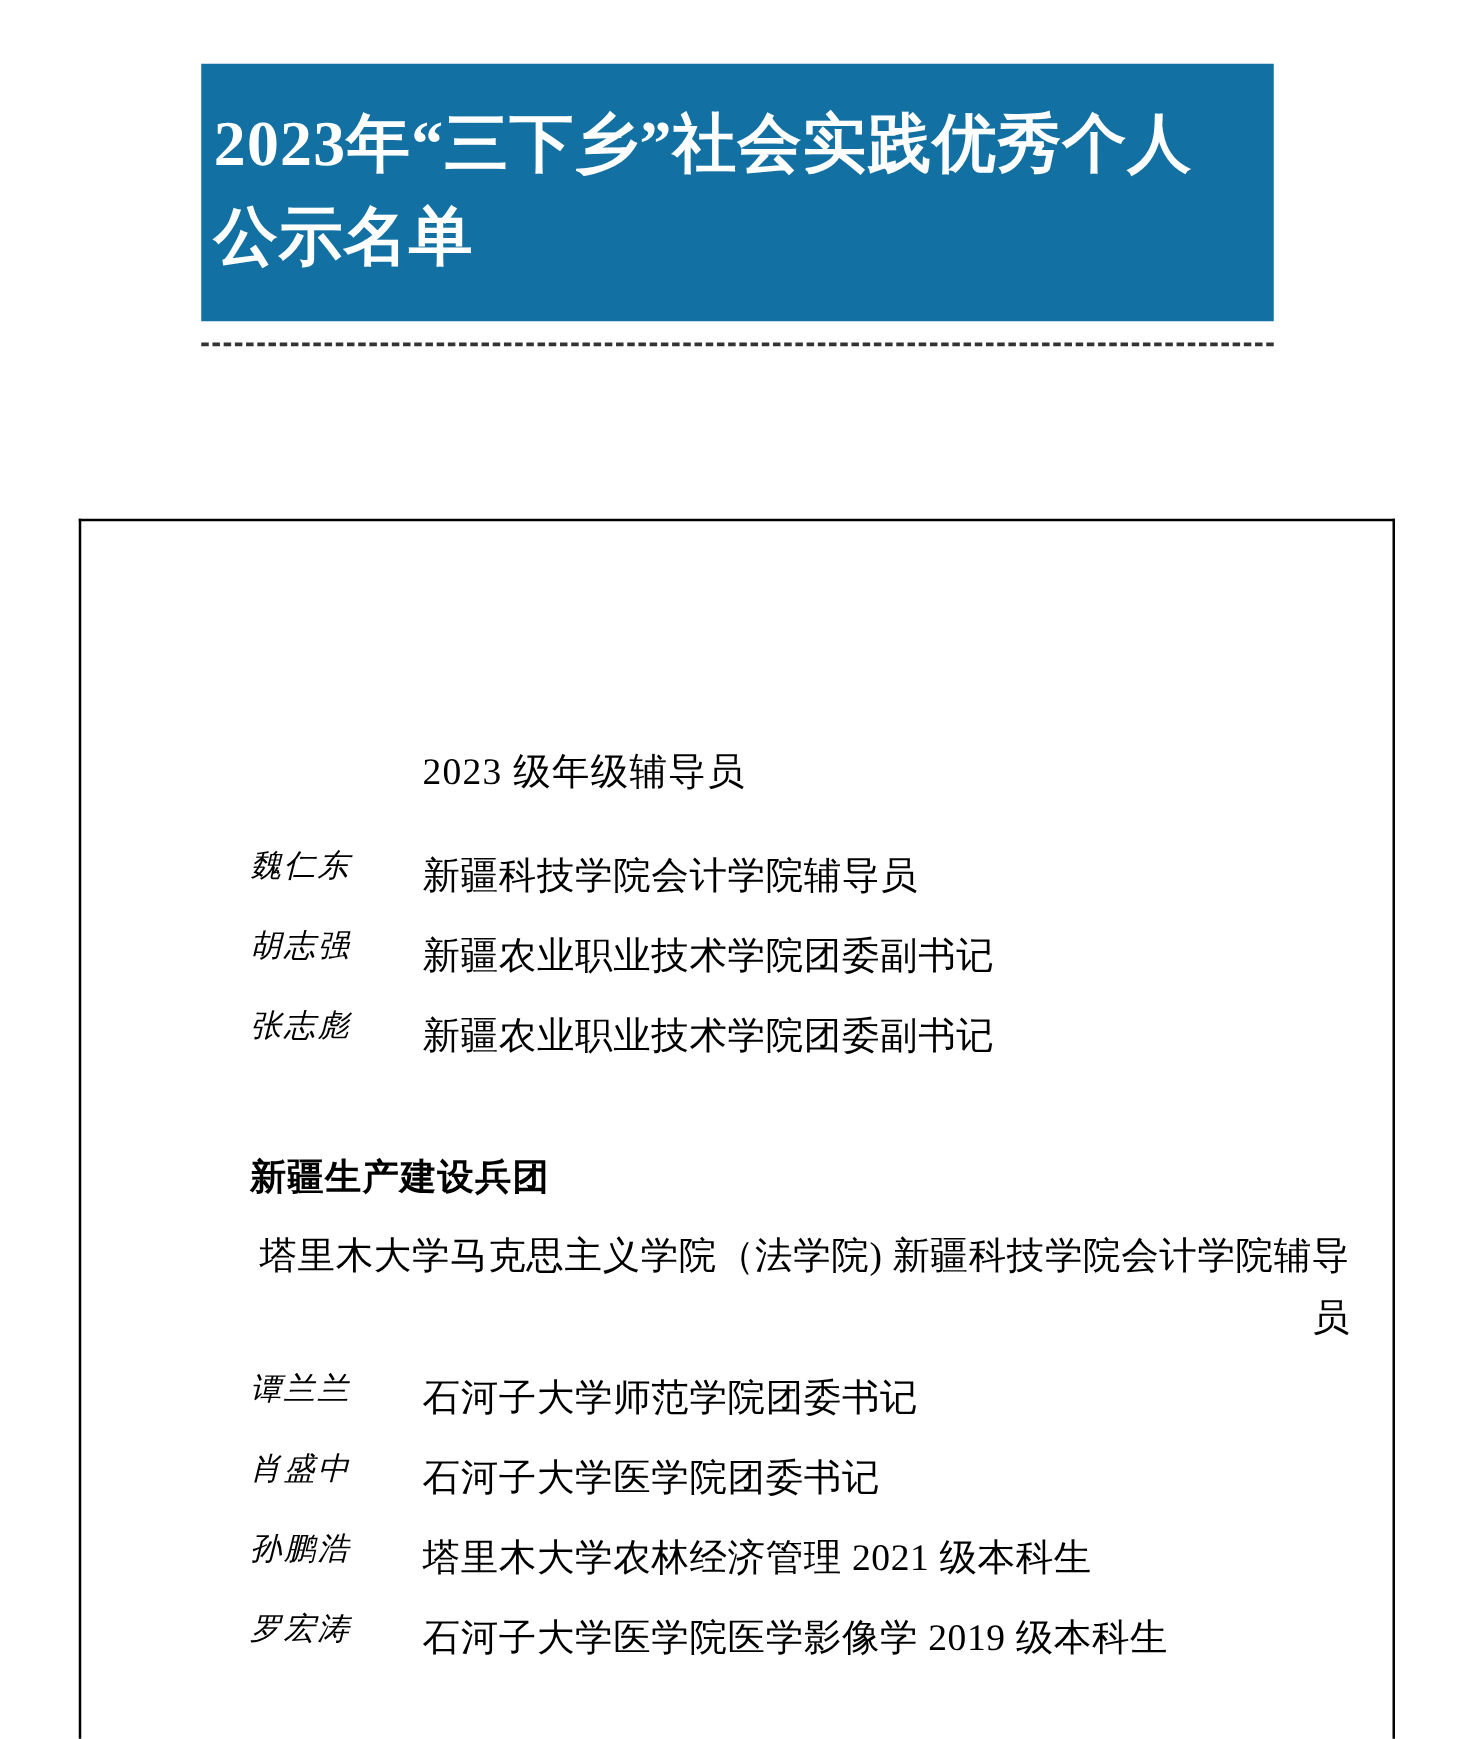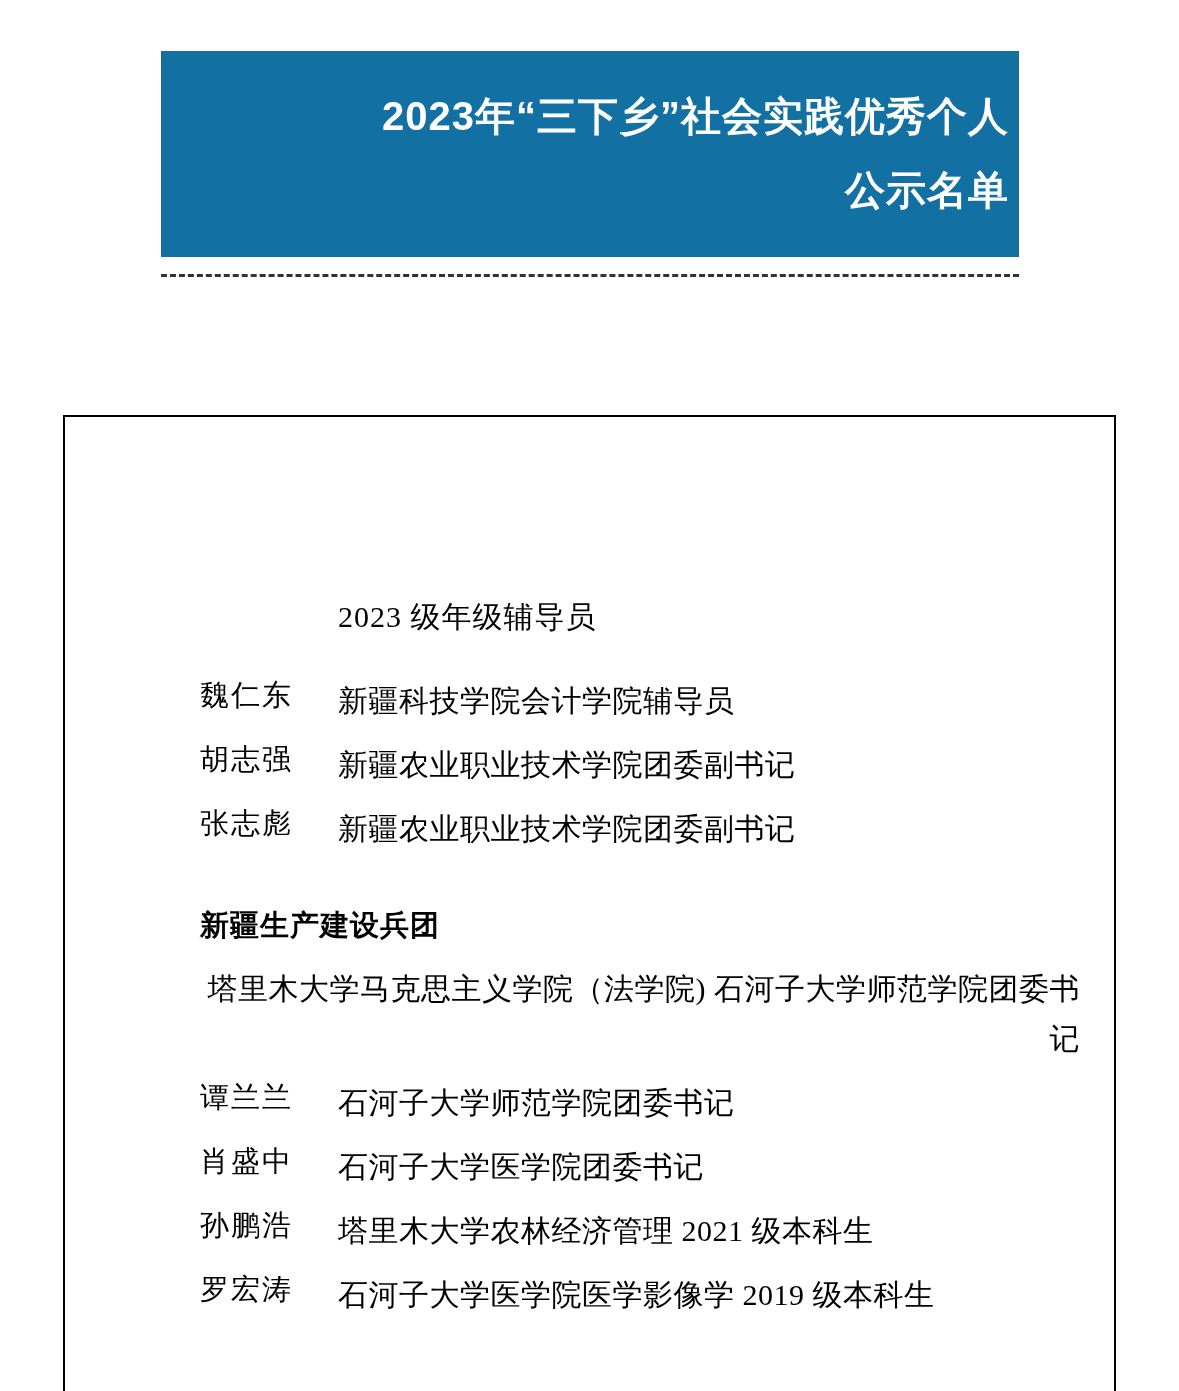--- a/index.html
+++ b/index.html
@@ -18,24 +18,24 @@
   
   .banner-wrap {
     position: absolute;
     left: 161px;
     top: 51px;
     width: 858px;
   }
   .banner {
     background: #1271a2;
     color: #ffffff;
-    text-align: right;
-    font-family: Liberation Sans, sans-serif;
+    text-align: left;
+    font-family: Liberation Serif, serif;
     font-weight: bold;
-    font-size: 40px;
+    font-size: 51px;
     line-height: 74px;
     padding: 28px 10px 30px 10px;
     letter-spacing: 1px;
     box-sizing: border-box;
   }
   .banner .line2 {
     display: block;
   }
   .dashed-rule {
     margin-top: 17px;
@@ -74,39 +74,40 @@
   }
 
   .entry {
     display: flex;
     align-items: flex-start;
     margin-bottom: 14px;
   }
   .entry .name {
     width: 138px;
     flex: 0 0 138px;
-    font-size: 29px;
+    font-size: 25px;
     letter-spacing: 2px;
     white-space: nowrap;
+    font-style: italic;
   }
   .entry .desc {
     font-size: 30px;
     letter-spacing: 0.5px;
     line-height: 50px;
     text-align: right;
   }
   .entry.two-line .name {
     padding-top: 48px;
   }
 
   .group-title {
     font-family: "Liberation Sans", sans-serif;
     font-weight: bold;
     font-size: 29px;
-    margin-top: 52px;
+    margin-top: 68px;
     margin-bottom: 18px;
     letter-spacing: 1px;
   }
 </style>
 </head>
 <body>
 
 <div class="banner-wrap">
   <div class="banner">
     <span>2023年“三下乡”社会实践优秀个人</span>
@@ -132,21 +133,21 @@
       <div class="entry">
         <span class="name">张志彪</span>
         <span class="desc">新疆农业职业技术学院团委副书记</span>
       </div>
     </div>
 
     <div class="group-title">新疆生产建设兵团</div>
 
     <div>
       <div class="entry two-line">
-        <span class="desc">塔里木大学马克思主义学院（法学院) 石河子大学师范学院团委书记</span>
+        <span class="desc">塔里木大学马克思主义学院（法学院) 新疆科技学院会计学院辅导员</span>
       </div>
       <div class="entry">
         <span class="name">谭兰兰</span>
         <span class="desc">石河子大学师范学院团委书记</span>
       </div>
       <div class="entry">
         <span class="name">肖盛中</span>
         <span class="desc">石河子大学医学院团委书记</span>
       </div>
       <div class="entry">

